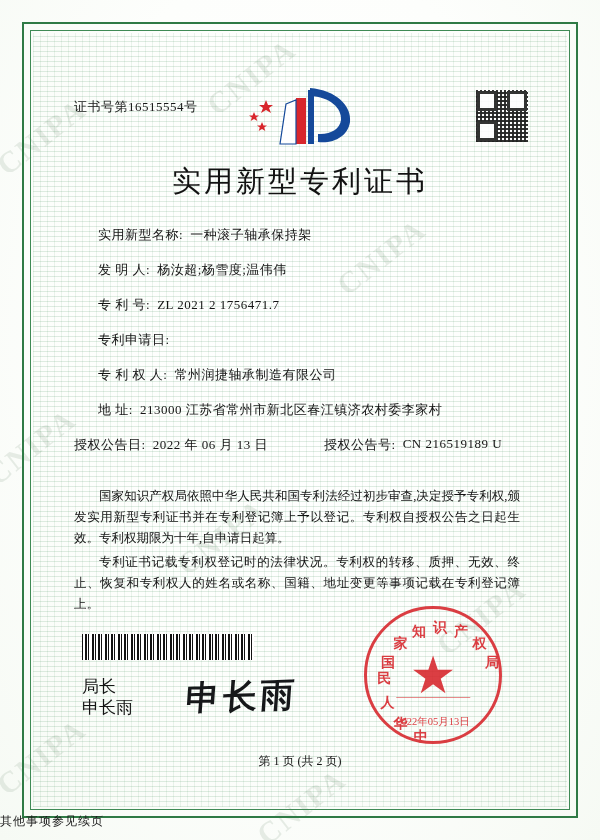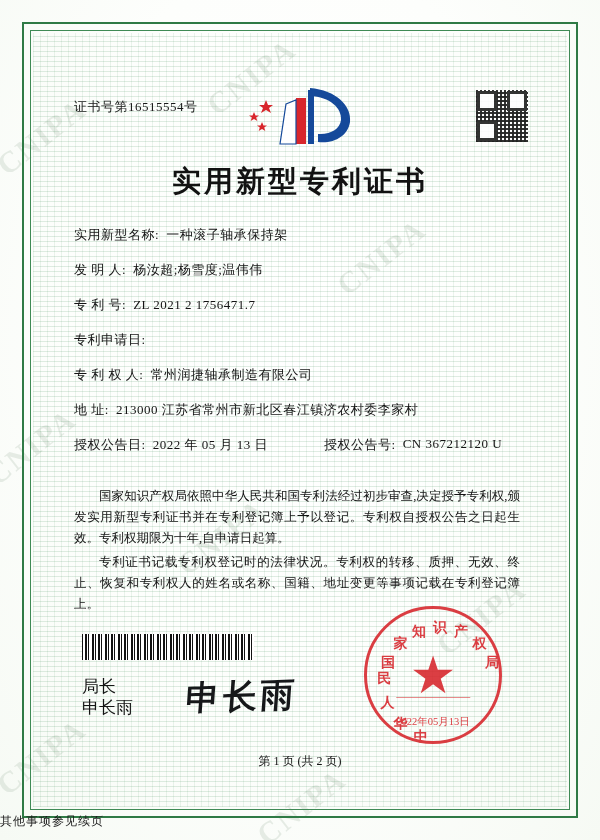--- a/index.html
+++ b/index.html
@@ -102,39 +102,40 @@
     width: 14px; height: 14px;
     border: 3px solid #111;
     background: #fff;
   }
   .title {
     position: absolute;
     top: 116px;
     left: 0; right: 0;
     text-align: center;
     font-family: "Liberation Serif", serif;
-    font-weight: bold;
+    font-weight: normal;
     font-size: 29px;
     letter-spacing: 3px;
     color: #121212;
   }
   .fields {
     position: absolute;
     left: 28px;
     right: 24px;
     top: 180px;
     font-family: "Liberation Serif", serif;
     font-size: 13px;
     color: #141414;
   }
   .field-row {
     display: flex;
     align-items: baseline;
     margin-bottom: 17px;
     white-space: nowrap;
+    margin-left: 24px;
   }
   .field-label {
     flex: 0 0 auto;
     letter-spacing: 0.5px;
   }
   .field-value {
     flex: 1 1 auto;
     padding-left: 7px;
     letter-spacing: 0.5px;
   }
@@ -315,25 +316,25 @@
         <span class="field-label">专 利 权 人:</span>
         <span class="field-value">常州润捷轴承制造有限公司</span>
       </div>
       <div class="field-row">
         <span class="field-label">地        址:</span>
         <span class="field-value">213000 江苏省常州市新北区春江镇济农村委李家村</span>
       </div>
       <div class="field-row-double">
         <span class="fd-left">
           <span class="field-label">授权公告日:</span>
-          <span class="field-value">2022 年 05 月 13 日</span>
+          <span class="field-value">2022 年 06 月 13 日</span>
         </span>
         <span class="fd-right">
           <span class="field-label">授权公告号:</span>
-          <span class="field-value">CN 367212120 U</span>
+          <span class="field-value">CN 216519189 U</span>
         </span>
       </div>
     </div>
 
     <div class="paras">
       <div class="para">国家知识产权局依照中华人民共和国专利法经过初步审查,决定授予专利权,颁发实用新型专利证书并在专利登记簿上予以登记。专利权自授权公告之日起生效。专利权期限为十年,自申请日起算。</div>
       <div class="para">专利证书记载专利权登记时的法律状况。专利权的转移、质押、无效、终止、恢复和专利权人的姓名或名称、国籍、地址变更等事项记载在专利登记簿上。</div>
     </div>
 
     <div class="barcode"></div>

